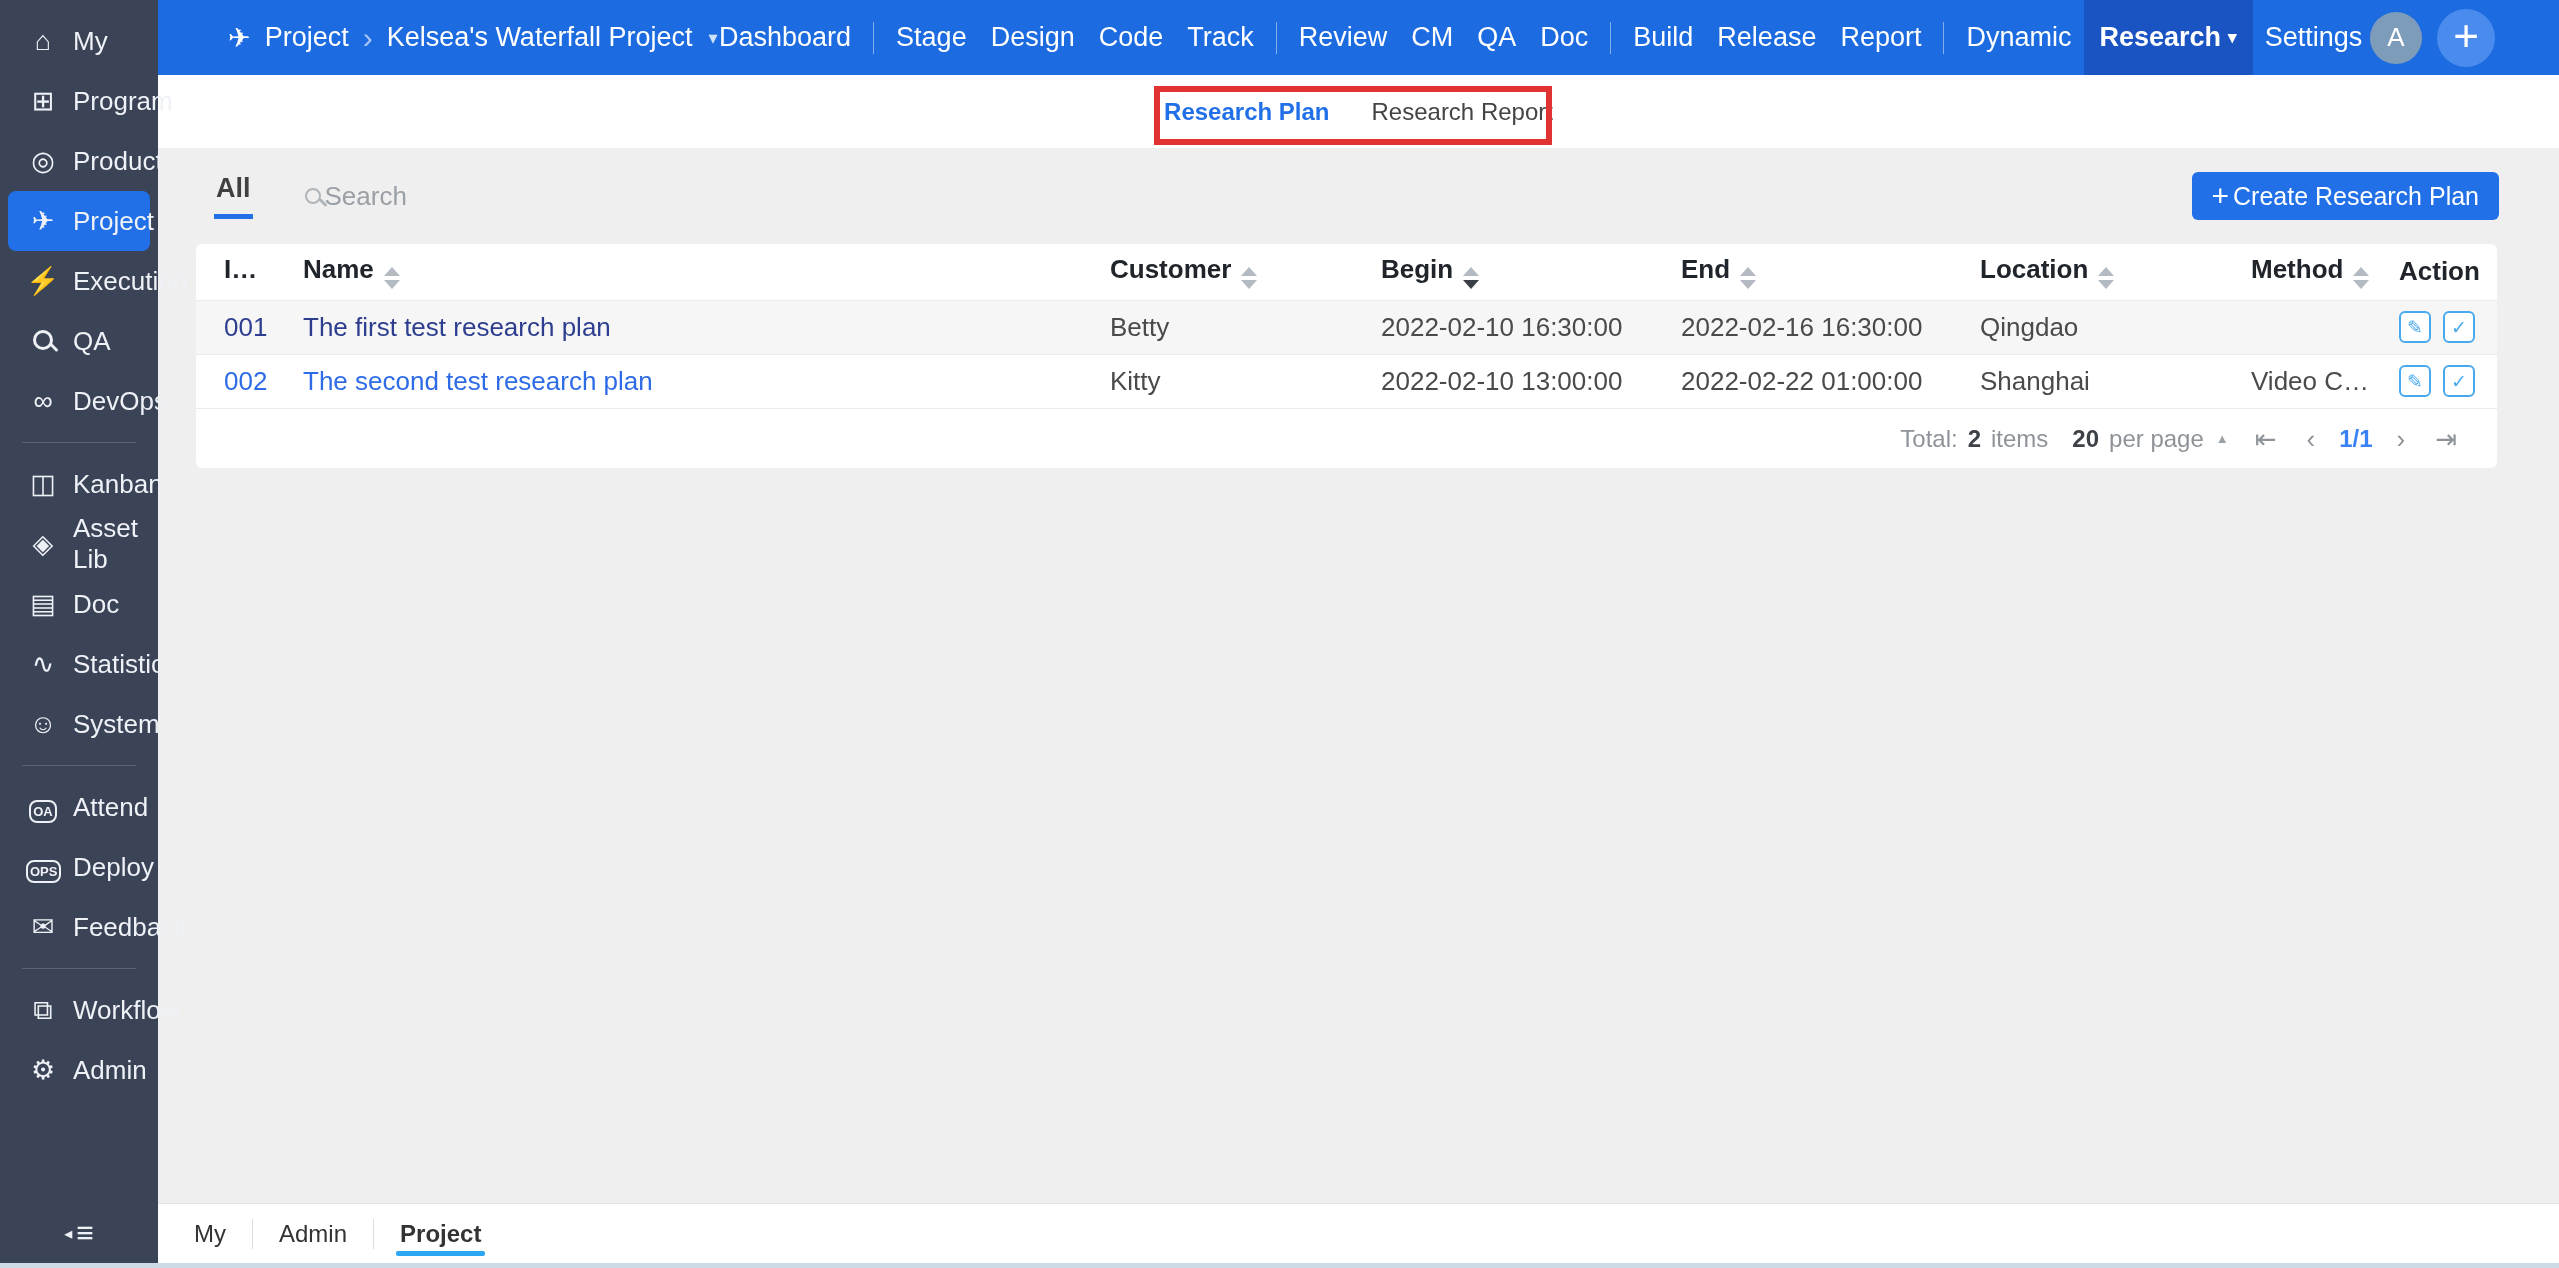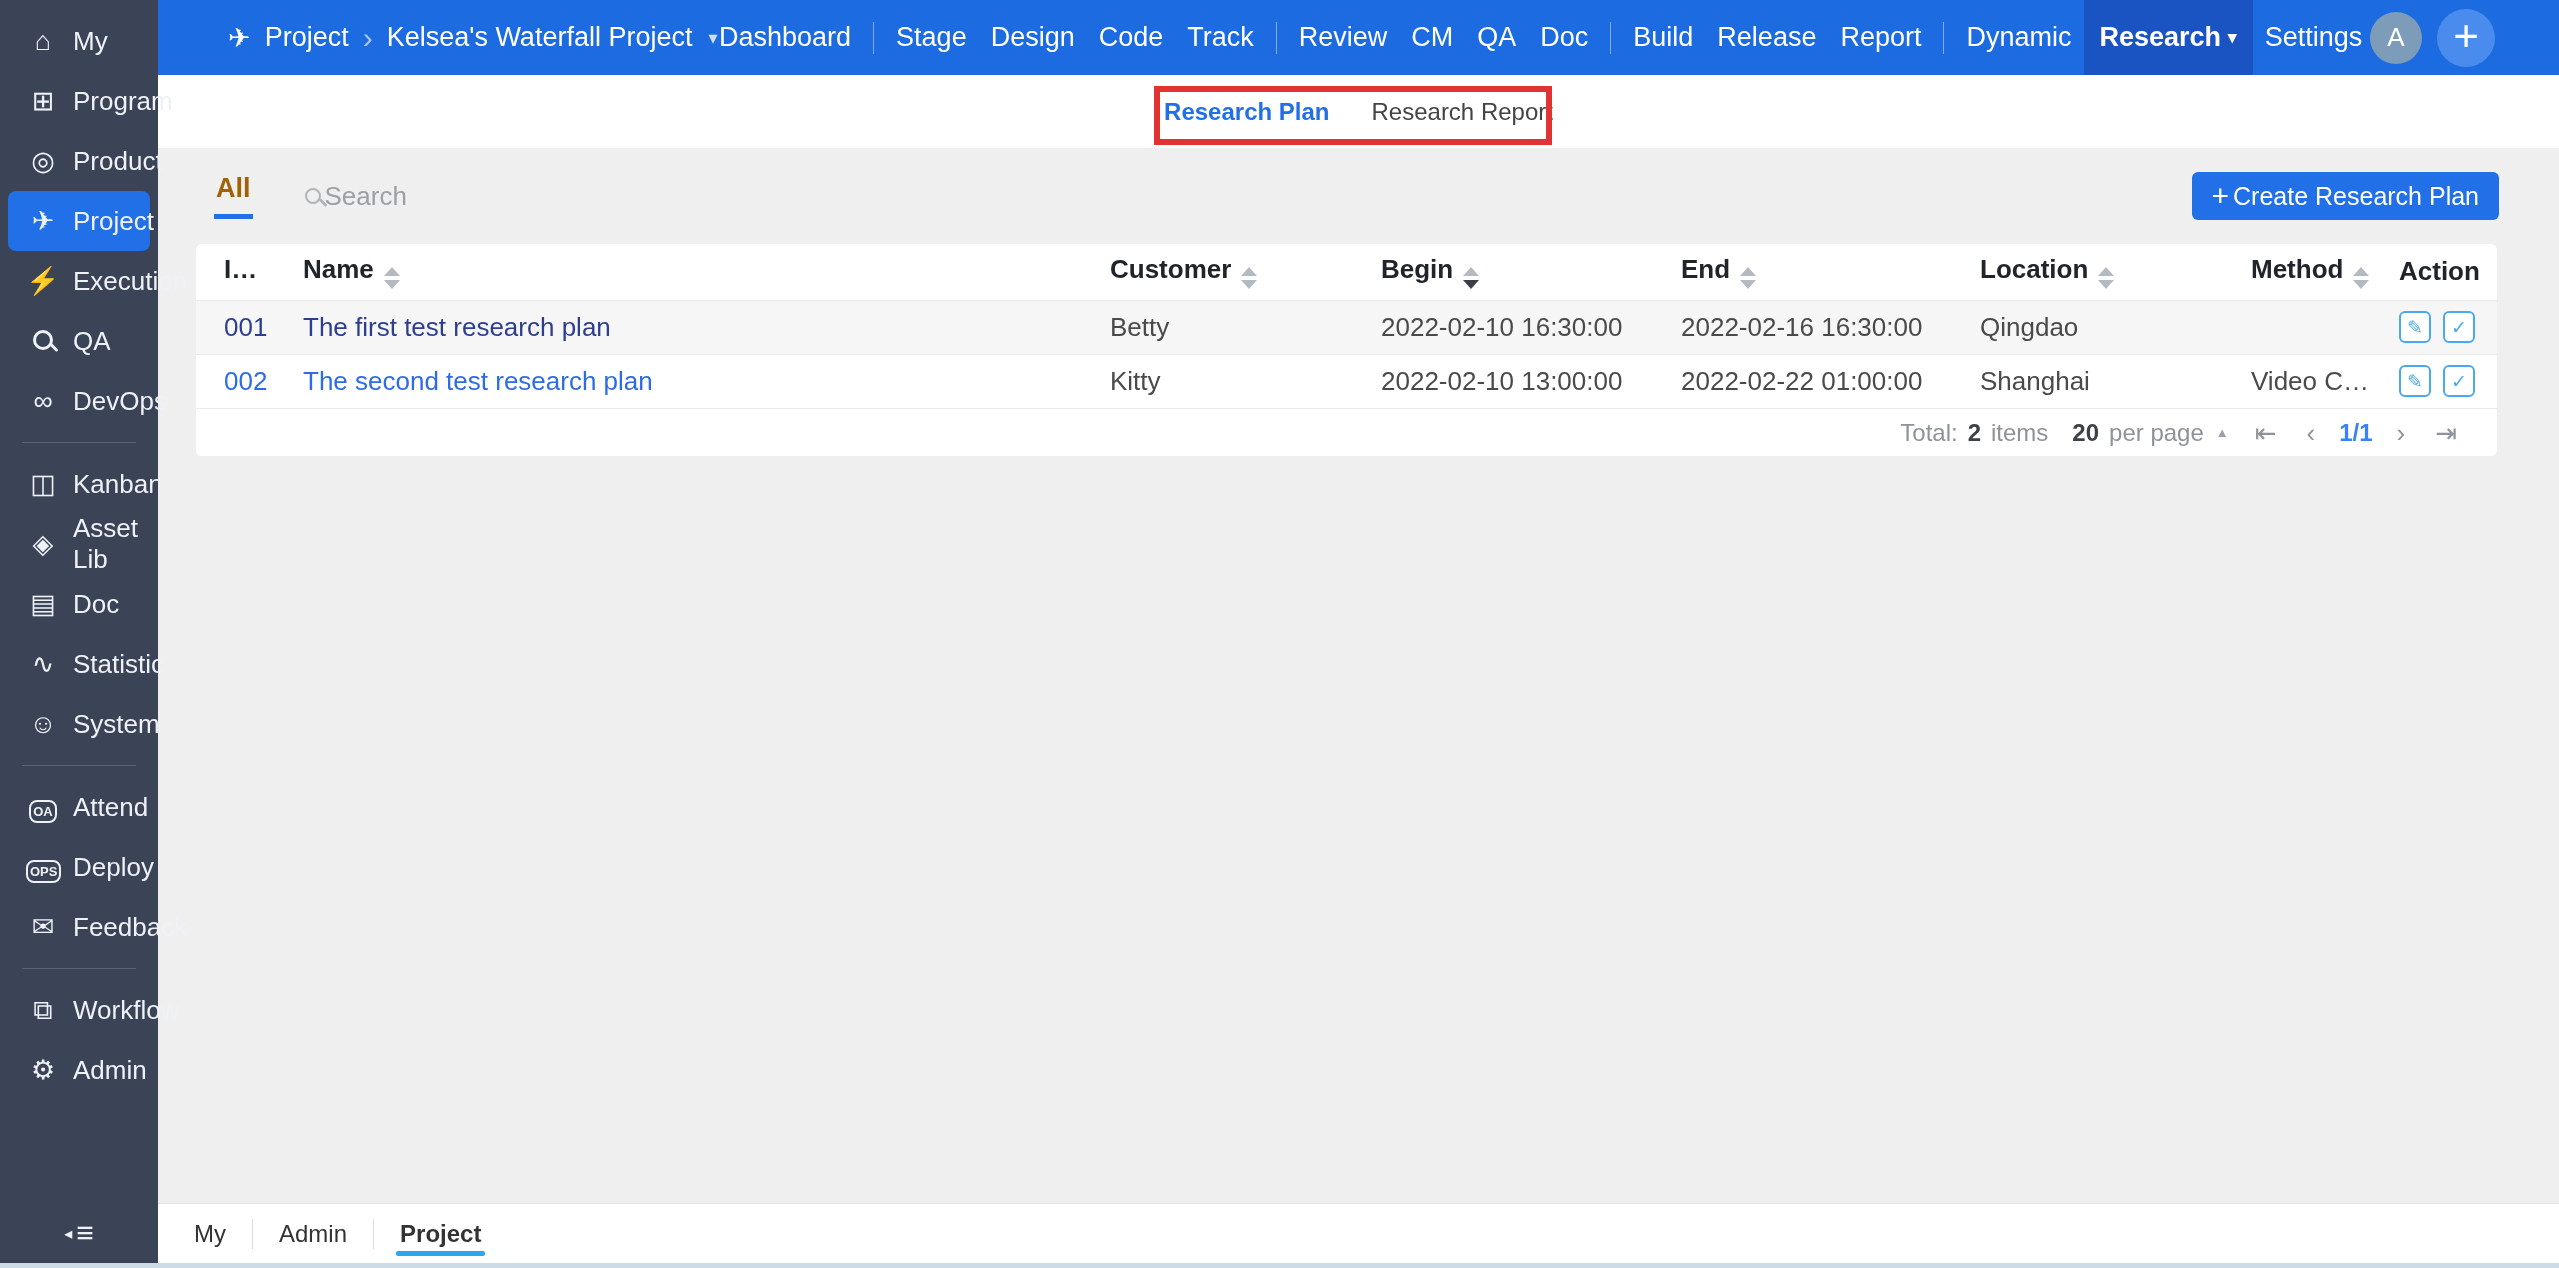--- a/index.html
+++ b/index.html
@@ -57,21 +57,21 @@
   .subtab { font-size:24px; color:#444; cursor:pointer; }
   .subtab.active { color:#2170e8; font-weight:bold; }
   .highlight-box {
     position:absolute; left:1154px; top:86px; width:398px; height:59px;
     border:6px solid #e23333; z-index:7; pointer-events:none;
   }
 
   
   .main { position:absolute; left:158px; top:148px; right:0; bottom:65px; background:#efefef; }
   .toolbar { display:flex; align-items:center; padding:24px 60px 0 56px; }
-  .filter-all { font-size:27px; font-weight:bold; color:#a16207; border-bottom:5px solid #2170e8; padding:0 2px 10px 2px; cursor:pointer; }
+  .filter-all { font-size:27px; font-weight:bold; color:#404040; border-bottom:5px solid #2170e8; padding:0 2px 10px 2px; cursor:pointer; }
   .search-box { display:flex; align-items:center; gap:4px; margin-left:52px; color:#9aa0a6; }
   .search-box .mag { width:16px; height:16px; border-width:2.5px; color:#b0b5ba; }
   .search-box input { border:none; outline:none; background:transparent; font-size:26px; width:300px; font-family:"Liberation Sans",sans-serif; color:#444; }
   .search-box input::placeholder { color:#9aa0a6; }
   .create-btn { margin-left:auto; height:48px; background:#2170e8; color:#fff; border:none; border-radius:6px; font-size:25px; display:flex; align-items:center; padding:0 20px; cursor:pointer; font-family:"Liberation Sans",sans-serif; }
   .create-btn .plus-glyph { font-size:30px; margin-right:4px; font-weight:300; }
 
   
   .table-card { margin:24px 0 0 38px; width:2301px; background:#fff; border-radius:6px; overflow:hidden; }
   table { width:100%; border-collapse:collapse; table-layout:fixed; }
@@ -85,21 +85,21 @@
   .tri.down { border-top:9px solid #b4bac2; }
   .tri.active { border-top-color:#3a3f46; }
   a.id-link, a.name-link { text-decoration:none; cursor:pointer; }
   a.id-link { color:#2e6be6; }
   a.name-link { color:#2e6be6; }
   tr.visited a.id-link, tr.visited a.name-link { color:#2d3e8e; }
   .action-cell { display:flex; align-items:center; gap:12px; }
   .act-btn { width:32px; height:32px; border:2.5px solid #49a9ee; border-radius:6px; color:#49a9ee; font-size:19px; display:flex; align-items:center; justify-content:center; cursor:pointer; background:#fff; }
 
   
-  .pager-row { display:flex; align-items:center; justify-content:flex-end; height:48px; border-top:1px solid #ebebeb; padding-right:30px; gap:10px; color:#8e9399; font-size:24px; }
+  .pager-row { display:flex; align-items:center; justify-content:flex-end; height:60px; border-top:1px solid #ebebeb; padding-right:30px; gap:10px; color:#8e9399; font-size:24px; }
   .pager-row b { color:#3d4248; }
   .pg-caret { font-size:13px; margin:0 6px 0 2px; color:#9aa0a6; cursor:pointer; }
   .pg-btn { color:#8e9399; font-size:26px; padding:0 10px; cursor:pointer; line-height:1; }
   .pg-current { font-size:24px; font-weight:bold; color:#3b82f6; padding:0 4px; }
 
   
   .bottombar {
     position:absolute; left:158px; right:0; bottom:5px; height:60px;
     background:#fff; border-top:1px solid #e3e3e3; display:flex; align-items:center; z-index:5;
   }

